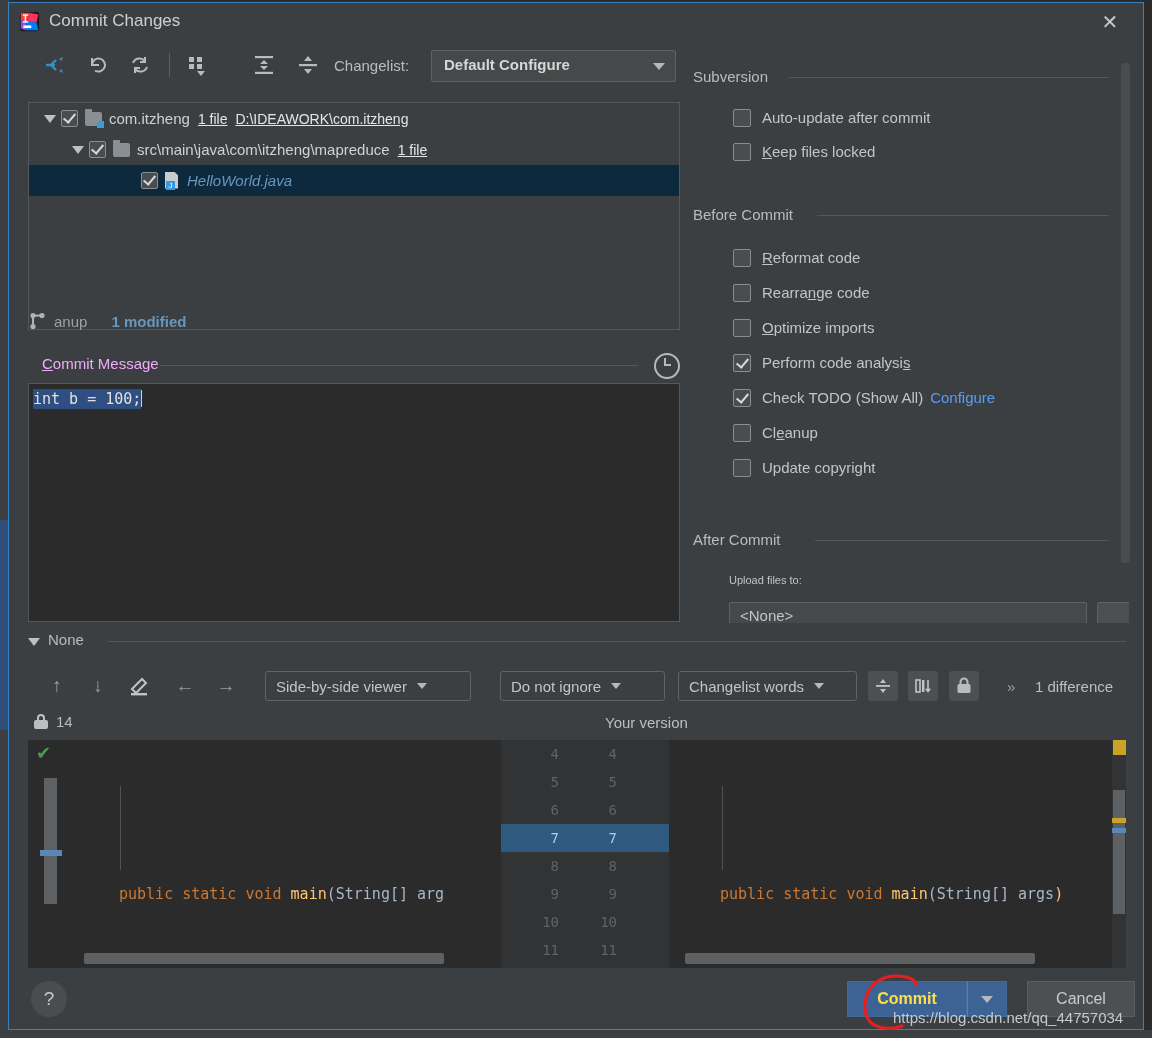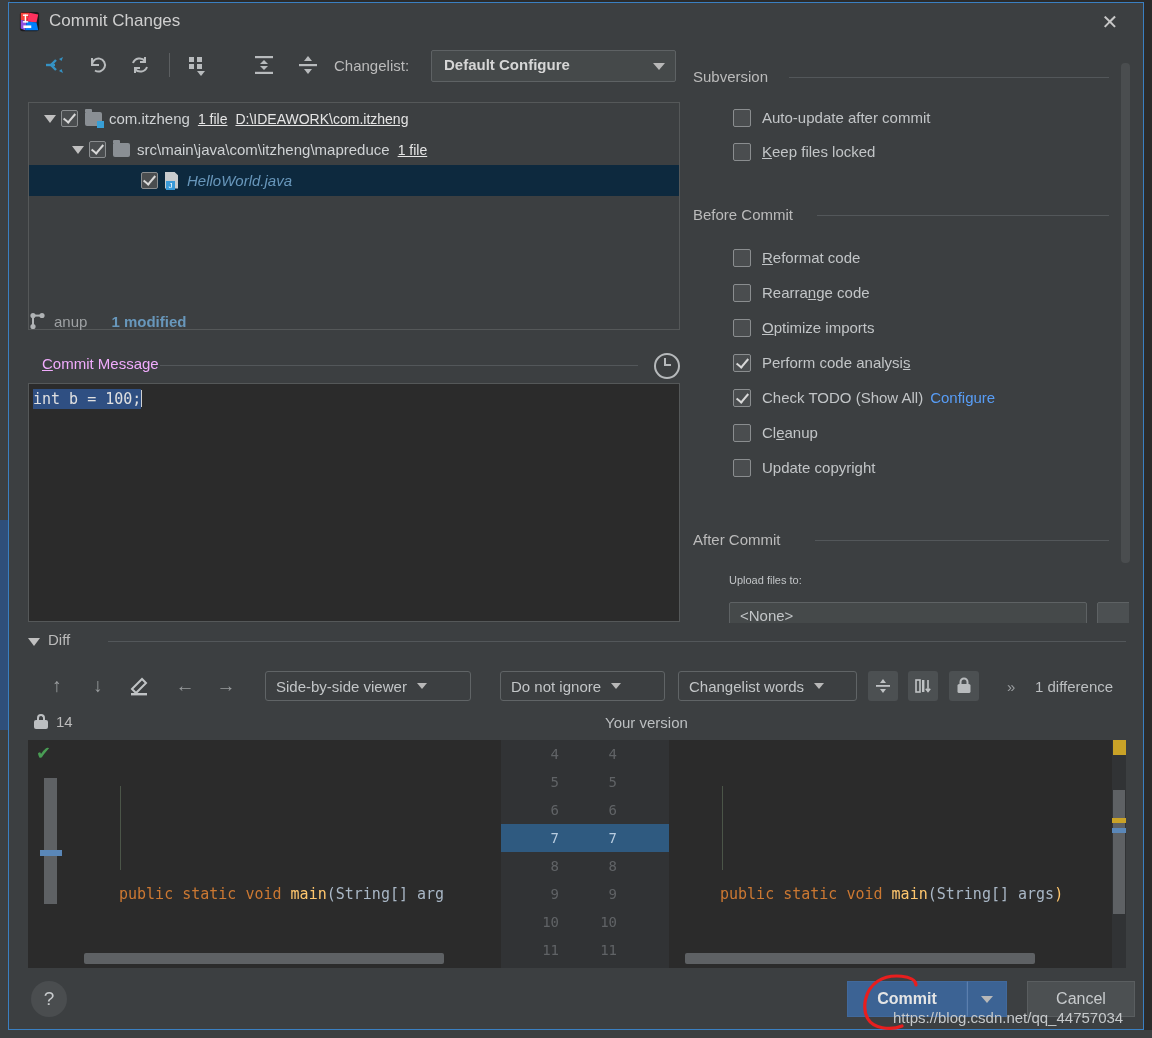--- a/index.html
+++ b/index.html
@@ -141,21 +141,21 @@
   .rmark .thumb{position:absolute;left:1px;top:50px;width:12px;height:124px;background:#6e7274;opacity:.75;}
   .rmark .m1{position:absolute;left:0;top:78px;width:14px;height:5px;background:#c9a227;}
   .rmark .m2{position:absolute;left:0;top:88px;width:14px;height:5px;background:#5a87b8;}
   .vindent{position:absolute;width:1px;background:#4b5548;}
 
   
   .bottom{position:absolute;left:0;bottom:0;width:100%;height:60px;}
   .helpbtn{position:absolute;left:22px;top:12px;width:36px;height:36px;border-radius:50%;
       background:#4a4d4f;color:#c8cbcd;display:flex;align-items:center;justify-content:center;font-size:19px;}
   .commitbtn{position:absolute;left:838px;top:12px;width:120px;height:36px;background:#3c6394;
-      color:#e5e5e5;font-weight:bold;font-size:16px;display:flex;align-items:center;justify-content:center;
+      color:#fde047;font-weight:bold;font-size:16px;display:flex;align-items:center;justify-content:center;
       border:1px solid #41699c;box-sizing:border-box;}
   .commitarrow{position:absolute;left:958px;top:12px;width:40px;height:36px;background:#3c6394;
       border:1px solid #41699c;border-left:1px solid #5c7fad;box-sizing:border-box;
       display:flex;align-items:center;justify-content:center;}
   .cancelbtn{position:absolute;left:1018px;top:12px;width:108px;height:36px;background:#4c5052;
       color:#c8cbcd;font-size:16px;display:flex;align-items:center;justify-content:center;
       border:1px solid #5a5e60;box-sizing:border-box;}
   .annot{position:absolute;left:845px;top:4px;width:130px;height:58px;pointer-events:none;}
   .watermark{position:absolute;left:893px;top:1009px;font-size:15px;color:#c6c9cb;white-space:nowrap;}
 </style>
@@ -358,21 +358,21 @@
     <div class="upl">Upload files to:</div>
     <div class="upcombo">
       <span>&lt;None&gt;</span>
     </div>
     <div class="upbtn"></div>
   </div>
   <div class="opts-sb"></div>
 
   <div class="diff-head">
     <span class="tri"></span>
-    <span class="t">Diff</span>
+    <span class="t">None</span>
     <span class="line"></span>
   </div>
 
   <div class="diff-tb">
     <div class="dico" style="left:35px">↑</div>
     <div class="dico" style="left:76px">↓</div>
     <div class="dico" style="left:117px">
       <svg width="22" height="22" viewBox="0 0 22 22">
         <path d="M4 14 L14 4 l4 4 L8 18 z" fill="none" stroke="#c0c3c5" stroke-width="2"></path>
         <rect x="3" y="18" width="16" height="2.4" fill="#c0c3c5"></rect>

